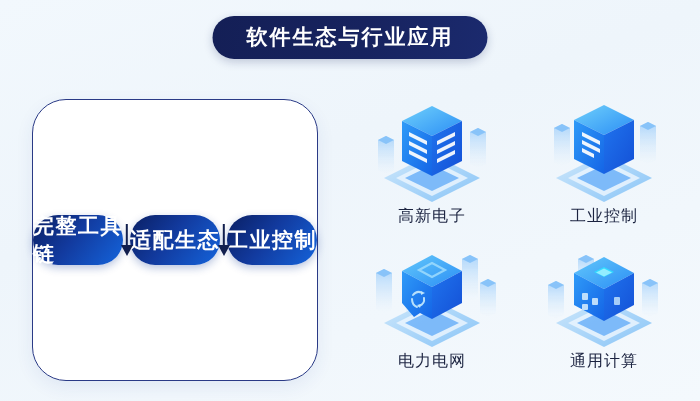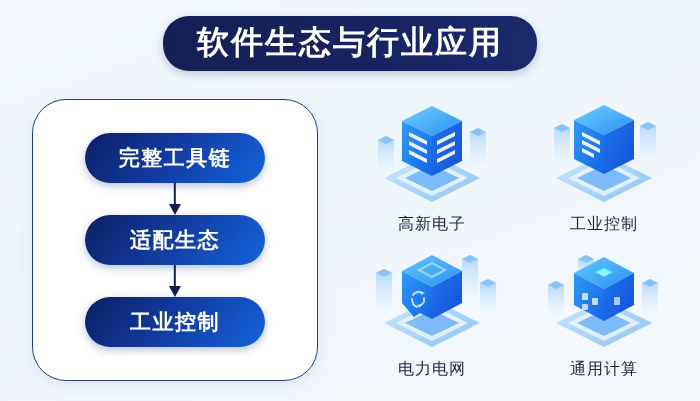--- a/index.html
+++ b/index.html
@@ -11,37 +11,37 @@
   }
   .stage{position:absolute;inset:0;}
 
   
   .title-pill{
     position:absolute;left:50%;top:16px;transform:translateX(-50%);
     background:linear-gradient(100deg,#141f56 0%,#17235f 55%,#1b2a6e 100%);
     color:#ffffff;
     border-radius:26px;
     padding:9px 34px 11px;
-    font-size:32px;font-weight:bold;letter-spacing:2px;
+    font-size:21px;font-weight:bold;letter-spacing:2px;
     line-height:1.1;
     white-space:nowrap;
     box-shadow:0 3px 10px rgba(20,32,90,.22);
   }
 
   
   .flow-panel{
     position:absolute;left:32px;top:99px;width:284px;height:280px;
     background:#ffffff;
     border:1.4px solid #2a3a86;
     border-radius:34px;
     box-shadow:0 6px 18px rgba(40,70,150,.08);
   }
   .flow-inner{
     position:absolute;inset:0;
-    display:flex;flex-direction:column;align-items:center;
+    display:flex;flex-direction:row;align-items:center;
     justify-content:center;
   }
   .flow-pill{
     width:180px;height:50px;border-radius:25px;
     background:linear-gradient(128deg,#0a1f63 0%,#123a9e 45%,#1464dc 100%);
     color:#ffffff;
     display:flex;align-items:center;justify-content:center;
     font-size:21px;font-weight:bold;letter-spacing:1.5px;
     box-shadow:0 3px 9px rgba(18,55,150,.30);
   }
@@ -63,21 +63,21 @@
   
   .icon-grid{
     position:absolute;left:346px;top:98px;width:344px;height:290px;
     display:grid;grid-template-columns:1fr 1fr;grid-template-rows:1fr 1fr;
   }
   .icon-cell{
     display:flex;flex-direction:column;align-items:center;justify-content:flex-start;
   }
   .icon-art{width:140px;height:104px;position:relative;}
   .icon-label{
-    margin-top:12px;
+    margin-top:4px;
     font-size:16px;color:#1b2340;font-weight:500;letter-spacing:1px;
     white-space:nowrap;
   }
 </style>
 </head>
 <body>
 
 <div class="stage">
 
   <div class="title-pill">软件生态与行业应用</div>

